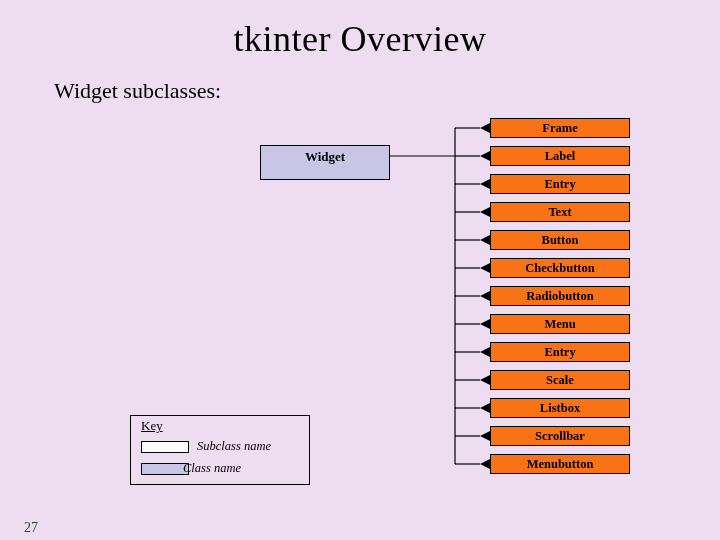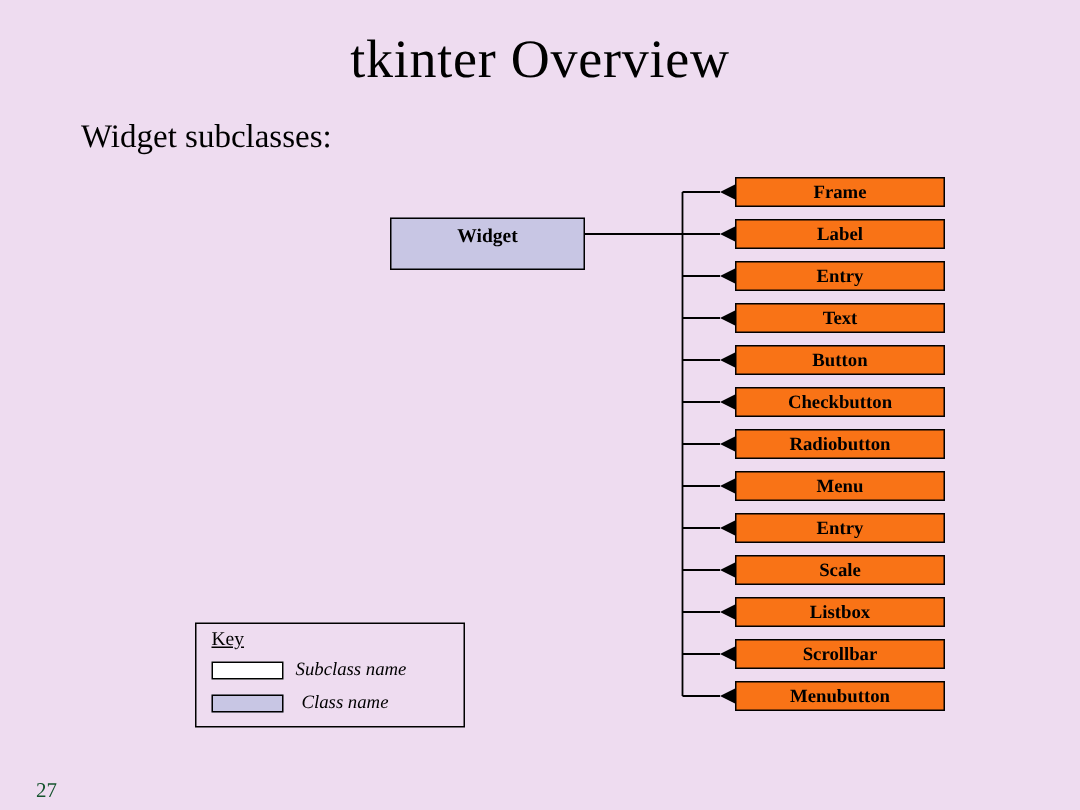--- a/index.html
+++ b/index.html
@@ -164,16 +164,16 @@
       <line x1="455" y1="128" x2="455" y2="464"></line>
       <line x1="390" y1="156" x2="455" y2="156"></line>
     </g>
 </svg>
 
 <div class="key-box">
   <div class="key-title">Key</div>
   <div class="key-swatch" id="swatch-subclass" style="top: 25px; left: 10px; background: rgb(255, 255, 255);"></div>
   <div class="key-label" style="top:23px; left:66px;">Subclass name</div>
   <div class="key-swatch" id="swatch-class" style="top: 47px; left: 10px; background: rgb(200, 198, 228);"></div>
-  <div class="key-label" style="top:45px; left:70px;">Class name</div>
+  <div class="key-label" style="top:45px; left:52px;">Class name</div>
 </div>
 
 <div class="page-number">27</div>
 
 </body></html>

